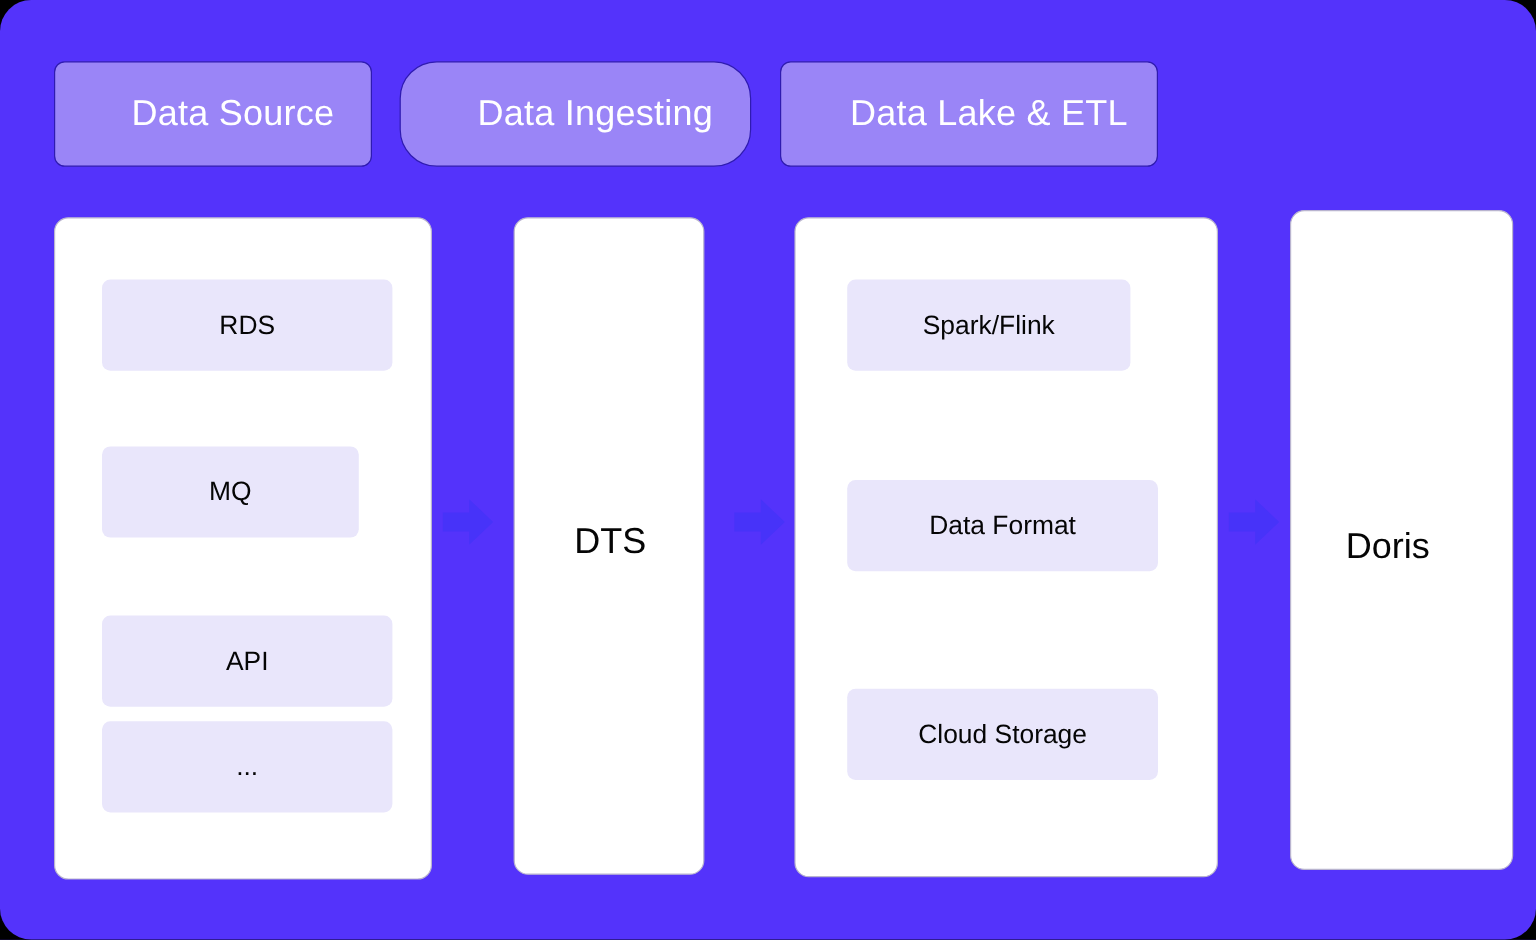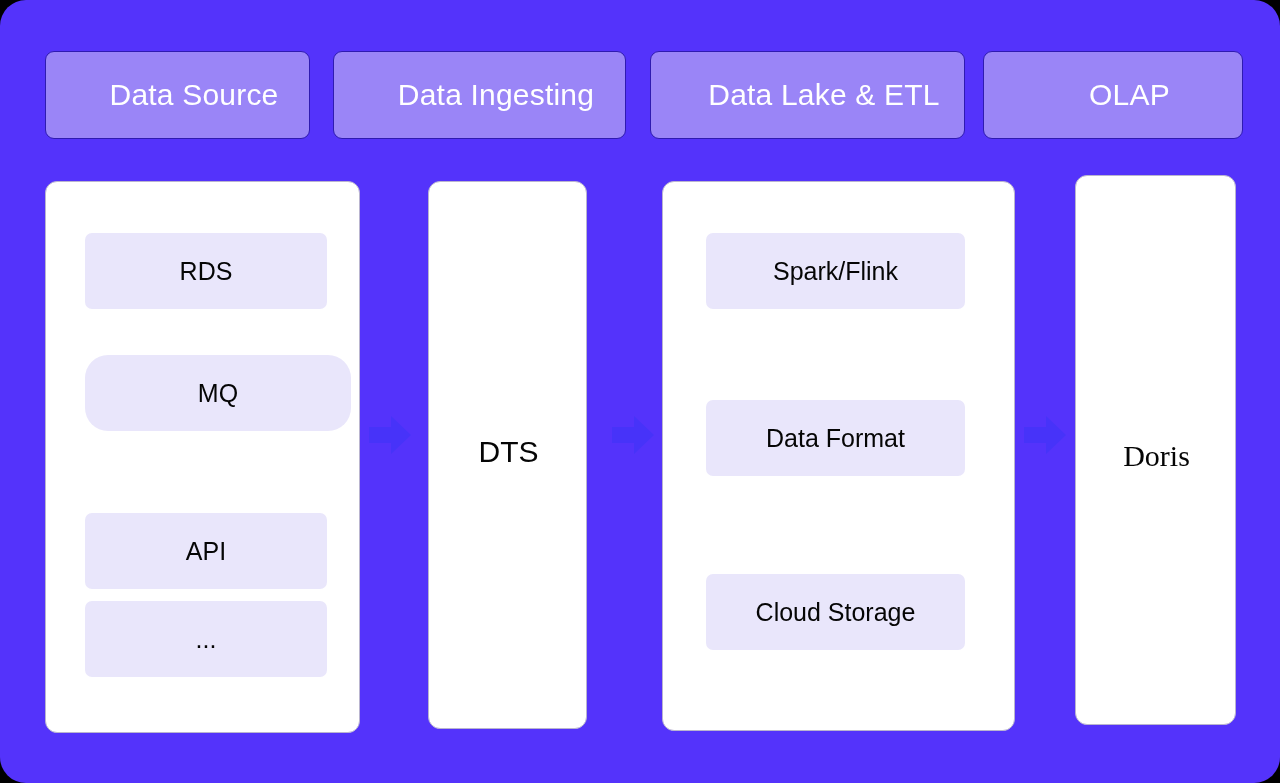--- a/index.html
+++ b/index.html
@@ -60,21 +60,21 @@
   
   .item-pill {
     position: absolute;
     box-sizing: border-box;
     background: #e9e6fb;
     border-radius: 7px;
     color: #050505;
     display: flex;
     align-items: center;
     justify-content: center;
-    font-size: 25px;
+    font-size: 22px;
     font-weight: 400;
     white-space: nowrap;
   }
 
   
   .plain-label {
     position: absolute;
     color: #050505;
     font-size: 30px;
     font-weight: 400;
@@ -98,39 +98,36 @@
 </style>
 </head>
 <body>
 
 <div id="diagram-frame">
 
   <div class="header-pill" style="left:45px; top:51px; width:265px; height:88px;">
     <span>Data Source</span>
   </div>
 
-  <div class="header-pill" style="left:333px; top:51px; width:293px; height:88px;">
+  <div class="header-pill" style="left:333px; top:51px; width:293px; height:88px;border-radius:31px;">
     <span>Data Ingesting</span>
   </div>
 
   <div class="header-pill" style="left:650px; top:51px; width:315px; height:88px;">
     <span>Data Lake &amp; ETL</span>
   </div>
 
-  <div class="header-pill" style="left:983px; top:51px; width:260px; height:88px;">
-    <span>OLAP</span>
-  </div>
 
   <div class="column-card" style="left:45px; top:181px; width:315px; height:552px;">
 
     <div class="item-pill" style="left:39px; top:51px; width:242px; height:76px;">
       <span>RDS</span>
     </div>
 
-    <div class="item-pill" style="left:39px; top:173px; width:266px; height:76px;border-radius:23px;">
+    <div class="item-pill" style="left:39px; top:190px; width:214px; height:76px;">
       <span>MQ</span>
     </div>
 
     <div class="item-pill" style="left:39px; top:296px; width:242px; height:76px;margin-top:35px;">
       <span>API</span>
     </div>
 
     <div class="item-pill" style="left:39px; top:419px; width:242px; height:76px;">
       <span>...</span>
     </div>
@@ -150,39 +147,39 @@
   </div>
 
   <div class="arrow-connector" style="left:610px; top:412px;">
     <svg viewBox="0 0 46 46" xmlns="http://www.w3.org/2000/svg" aria-hidden="true">
       <path d="M2 15 L24 15 L24 4 L44 23 L24 42 L24 31 L2 31 Z" fill="#4733f9"></path>
     </svg>
   </div>
 
   <div class="column-card" style="left:662px; top:181px; width:353px; height:550px;">
 
-    <div class="item-pill" style="left:43px; top:51px; width:259px; height:76px;">
+    <div class="item-pill" style="left:43px; top:51px; width:236px; height:76px;">
       <span>Spark/Flink</span>
     </div>
 
     <div class="item-pill" style="left:43px; top:392px; width:259px; height:76px;">
       <span>Cloud Storage</span>
     </div>
 
     <div class="item-pill" style="left:43px; top:218px; width:259px; height:76px;">
       <span>Data Format</span>
     </div>
   </div>
 
   <div class="arrow-connector" style="left:1022px; top:412px;">
     <svg viewBox="0 0 46 46" xmlns="http://www.w3.org/2000/svg" aria-hidden="true">
       <path d="M2 15 L24 15 L24 4 L44 23 L24 42 L24 31 L2 31 Z" fill="#4733f9"></path>
     </svg>
   </div>
 
-  <div class="column-card" style="left:1075px; top:175px; width:161px; height:550px;font-family:Liberation Serif, serif;">
+  <div class="column-card" style="left:1075px; top:175px; width:186px; height:550px;">
 
     <div class="plain-label" style="left:0px; top:250px; width:161px; height:60px;">
       <span>Doris</span>
     </div>
   </div>
 
 </div>
 
 </body></html>

